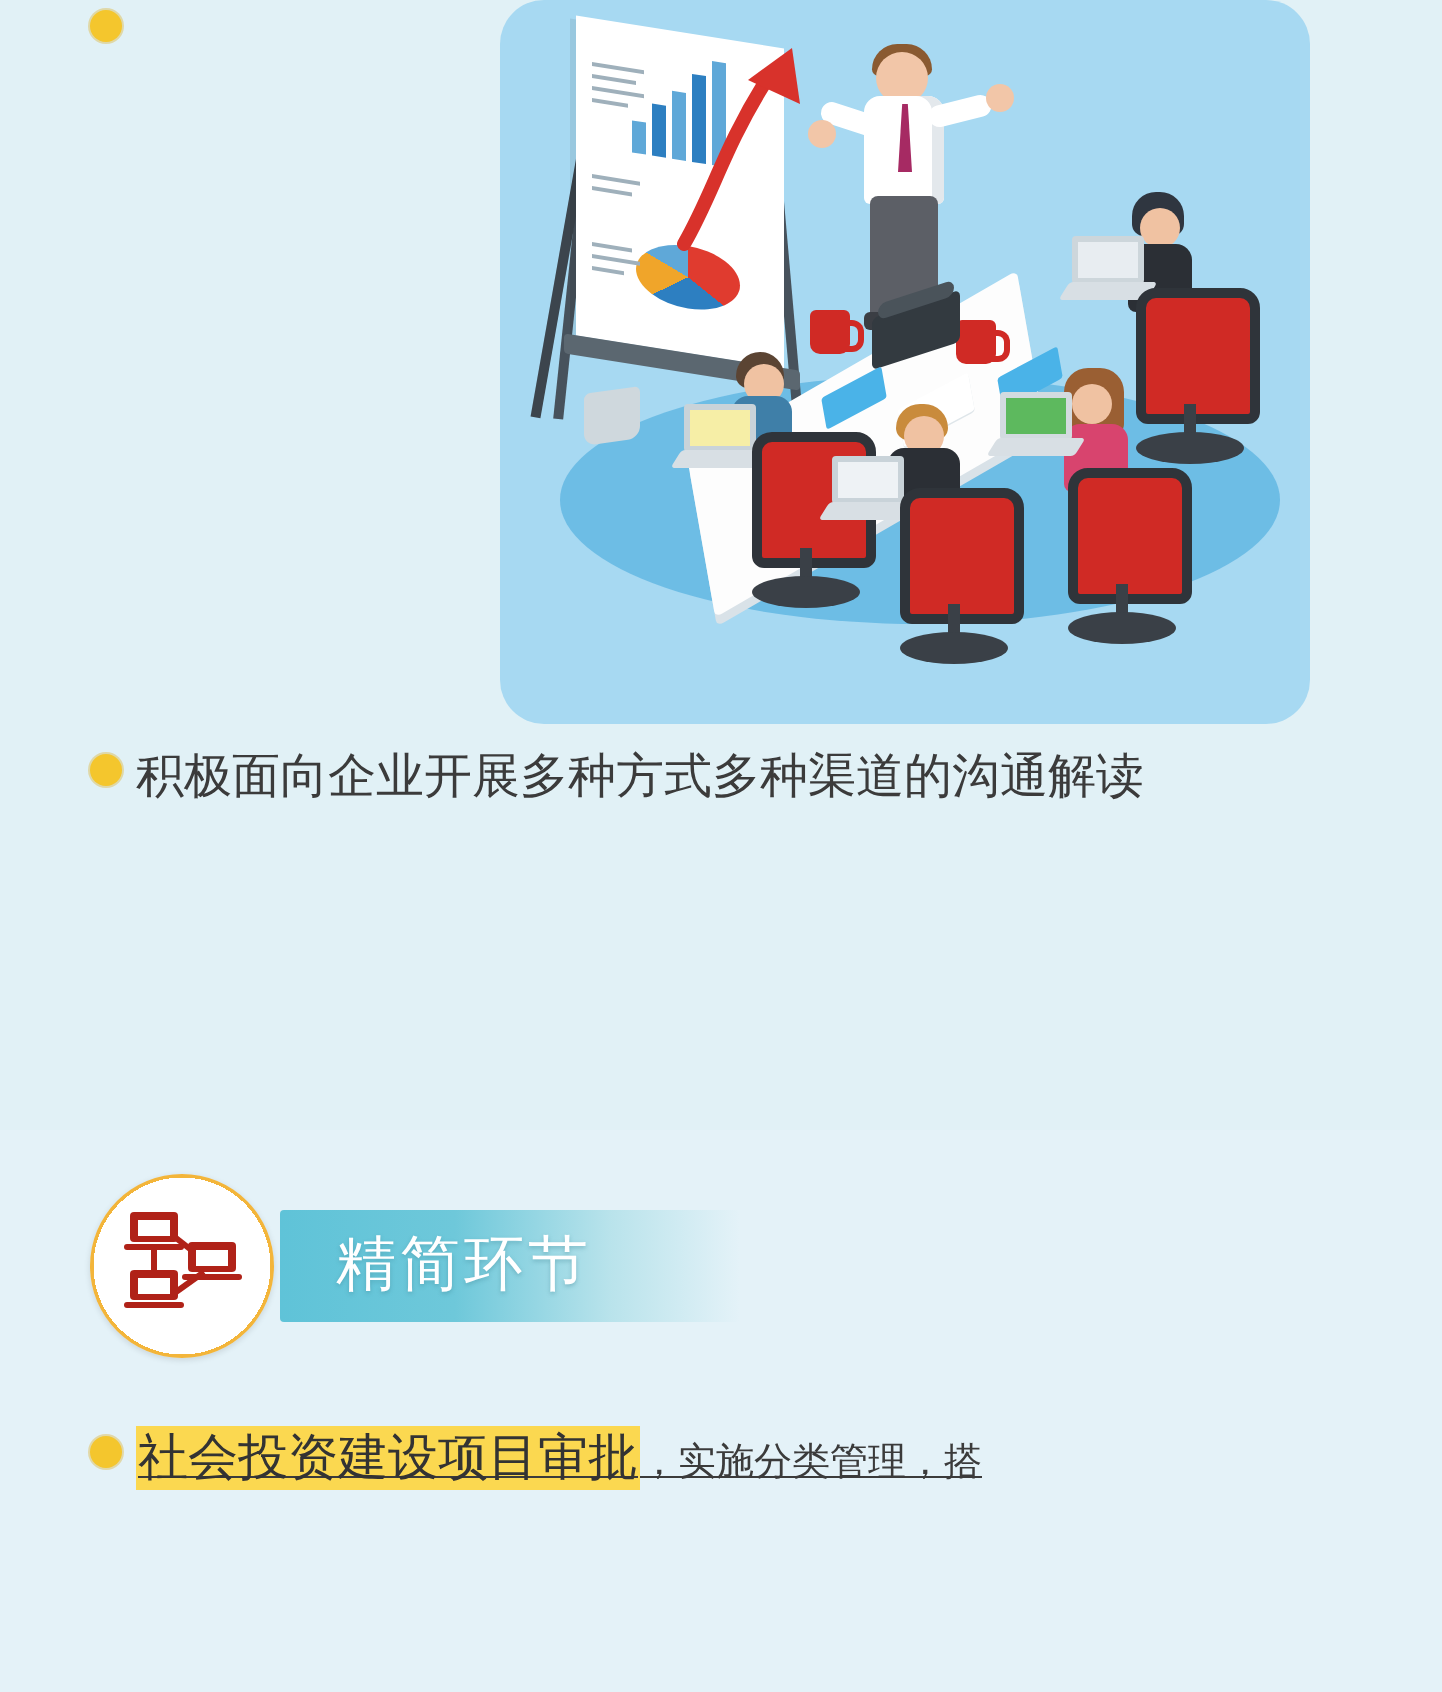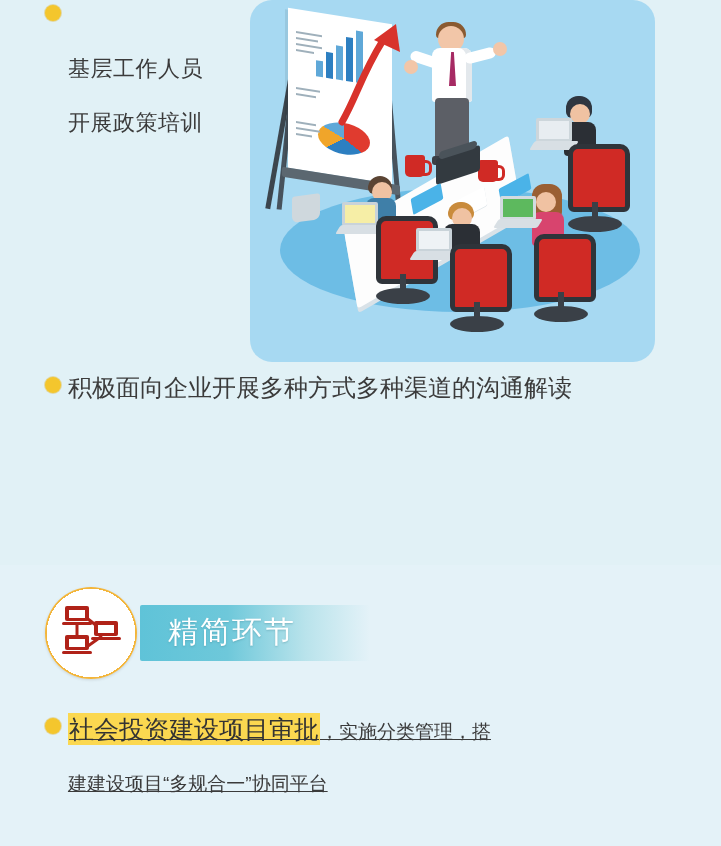--- a/index.html
+++ b/index.html
@@ -429,22 +429,20 @@
         <div class="screen" style="background:#e8edf1;border:3px solid #cdd6db;"></div>
         <div class="base"></div>
       </div>
       <div class="chairback" style="left:20px;top:48px;"></div>
       <div class="pole" style="left:44px;top:106px;"></div>
       <div class="chairbase" style="left:20px;top:120px;"></div>
     </div>
   </div>
 
   <div class="bullet-dot" id="dot1"></div>
-  <div class="txt-line" id="line2">基层工作人员</div>
-  <div class="txt-line" id="line3">开展政策培训</div>
 
   <div class="bullet-dot" id="dot2"></div>
   <div id="line4">积极面向企业开展多种方式多种渠道的沟通解读</div>
 
 
   <div class="badge">
     <svg width="62" height="62" viewBox="0 0 62 62">
       <g stroke="#b02218" stroke-width="3" fill="none">
         <line x1="17" y1="21" x2="17" y2="33"></line>
         <line x1="28" y1="17" x2="42" y2="28"></line>
@@ -470,16 +468,15 @@
       </g>
     </svg>
   </div>
 
   <div class="chapter-bar"></div>
   <div class="chapter-label">精简环节</div>
 
   <div class="bullet-dot" id="dot3"></div>
   <div class="para">
     <span class="hl">社会投资建设项目审批</span><span>，实施分类管理，搭</span><br>
-    <span>建建设项目“多规合一”协同平台</span>
   </div>
 
 </div>
 
 </body></html>

